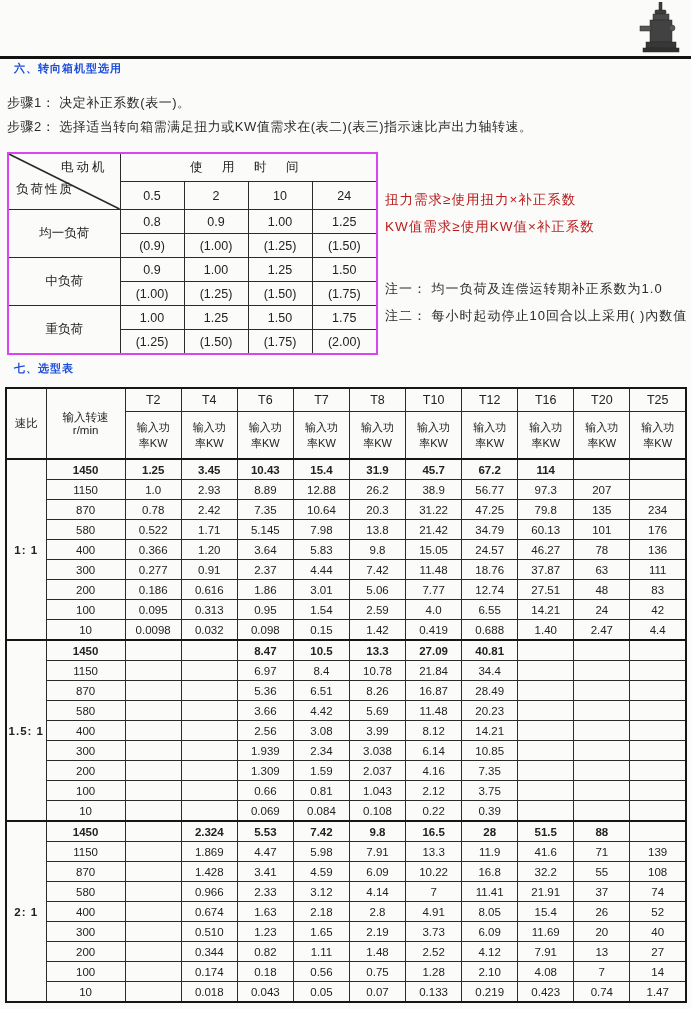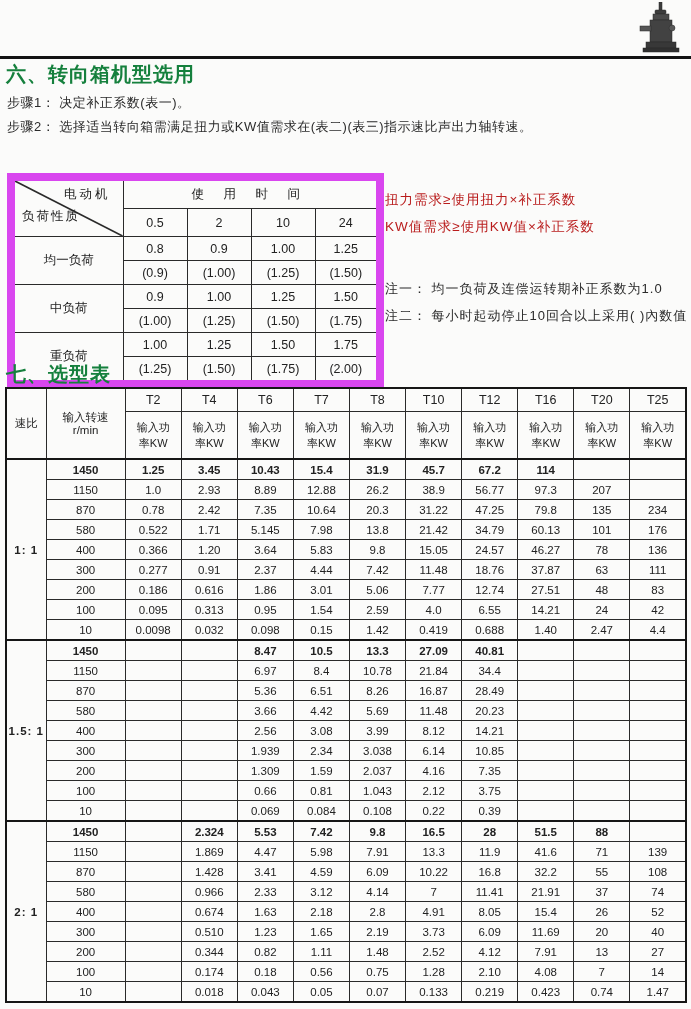--- a/index.html
+++ b/index.html
@@ -6,28 +6,28 @@
   body{
     width:691px;height:1009px;position:relative;
     background:#fbfbfa;color:#1d1d1d;
     font-family:"Liberation Sans","DejaVu Sans",sans-serif;
     overflow:hidden;
   }
   .abs{position:absolute;}
   
   .top-rule{left:0;top:56px;width:691px;height:3px;background:#121212;}
   .gearbox{right:6px;top:2px;width:48px;height:54px;}
-  .sec-title{font-weight:bold;font-size:20px;letter-spacing:1px;color:#15803d;}
+  .sec-title{font-weight:bold;font-size:11px;letter-spacing:1px;color:#1d4ed8;margin-left:8px;}
   .title6{left:6px;top:61px;}
   .step{left:7px;top:94px;font-size:13px;letter-spacing:.5px;color:#2a2a2a;}
   .step2{top:118px;}
   
   .coef-wrap{left:7px;top:152px;}
   table{border-collapse:collapse;table-layout:fixed;}
-  .coef{width:371px;border:8px solid #d946ef;margin-top:21px;}
+  .coef{width:371px;border:2px solid #d946ef;}
   .coef td{border:1px solid #2a2a2a;text-align:center;font-size:12.5px;color:#222;padding:0;}
   .coef .hrow td{height:27px;}
   .coef .drow td{height:23px;}
   .corner{position:relative;overflow:hidden;}
   .corner svg{position:absolute;left:0;top:0;width:100%;height:100%;}
   .corner .tr-label{position:absolute;top:5px;right:12px;letter-spacing:3px;}
   .corner .bl-label{position:absolute;bottom:11px;left:7px;letter-spacing:2px;}
   .usage{letter-spacing:8px;}
   
   .formula{left:385px;top:191px;font-size:13.5px;letter-spacing:1px;color:#b91c1c;}

